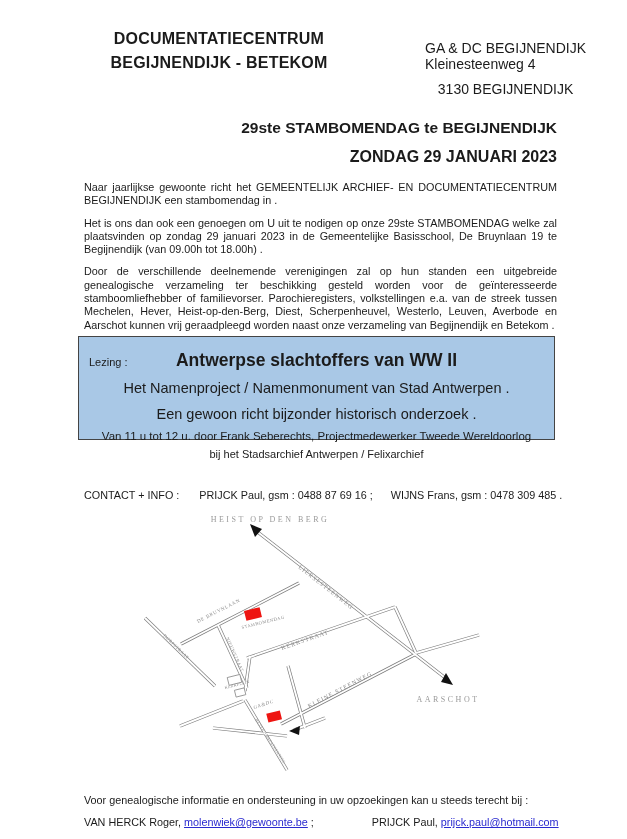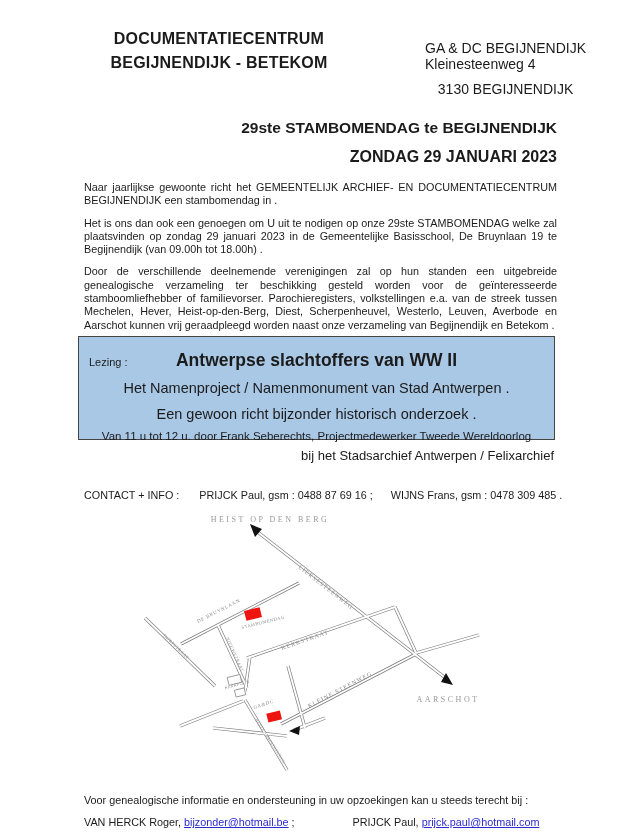--- a/index.html
+++ b/index.html
@@ -24,21 +24,21 @@
   
   .lecture-box {
     position:absolute; left:78px; top:336px; width:477px; height:104px;
     background:#a9c8e6; border:1px solid #444; 
   }
   .lecture-label { position:absolute; left:10px; top:19px; font-size:11px; }
   .lecture-title { text-align:center; margin-top:13px; font-size:17.5px; font-weight:bold; }
   .lecture-line2 { text-align:center; margin-top:9px; font-size:14.5px; }
   .lecture-line3 { text-align:center; margin-top:10px; font-size:14.5px; }
   .lecture-line4 { text-align:center; margin-top:8px; font-size:11.5px; }
-  .lecture-line5 { text-align:right; margin-top:6px; font-size:13px; }
+  .lecture-line5 { text-align:center; margin-top:6px; font-size:11px; }
   
   .contact-row { position:absolute; left:84px; top:489px; font-size:10.8px; white-space:nowrap; }
   .contact-row .c-label { margin-right:20px; }
   .contact-row .c-p1 { margin-right:18px; }
   
   .map-wrap { position:absolute; left:85px; top:508px; width:430px; height:282px; }
   .map-wrap svg { display:block; }
   .map-city { font-family:"Liberation Serif", serif; font-size:8px; fill:#9a9a9a; letter-spacing:2.5px; }
   .map-street { font-family:"Liberation Serif", serif; fill:#8c8c8c; }
   .s6 { font-size:6px; letter-spacing:1.1px; }
@@ -151,19 +151,19 @@
 
     <text transform="translate(157,121) rotate(-14)" class="map-street s45">STAMBOMENDAG</text>
     <text transform="translate(169,201) rotate(-18)" class="map-street s5" font-style="italic">GA&amp;DC</text>
   </svg>
 </div>
 
 <div class="footer-block">
   <div>Voor genealogische informatie en ondersteuning in uw opzoekingen kan u steeds terecht bij :</div>
   <div class="footer-line2">
     <span>VAN HERCK Roger,</span>
-    <a class="mail-link">bijzonder@hotmail.be</a>
+    <a class="mail-link">molenwiek@gewoonte.be</a>
     <span>;</span>
     <span class="gap"></span>
     <span>PRIJCK Paul,</span>
     <a class="mail-link">prijck.paul@hotmail.com</a>
   </div>
 </div>
 
 </body></html>

